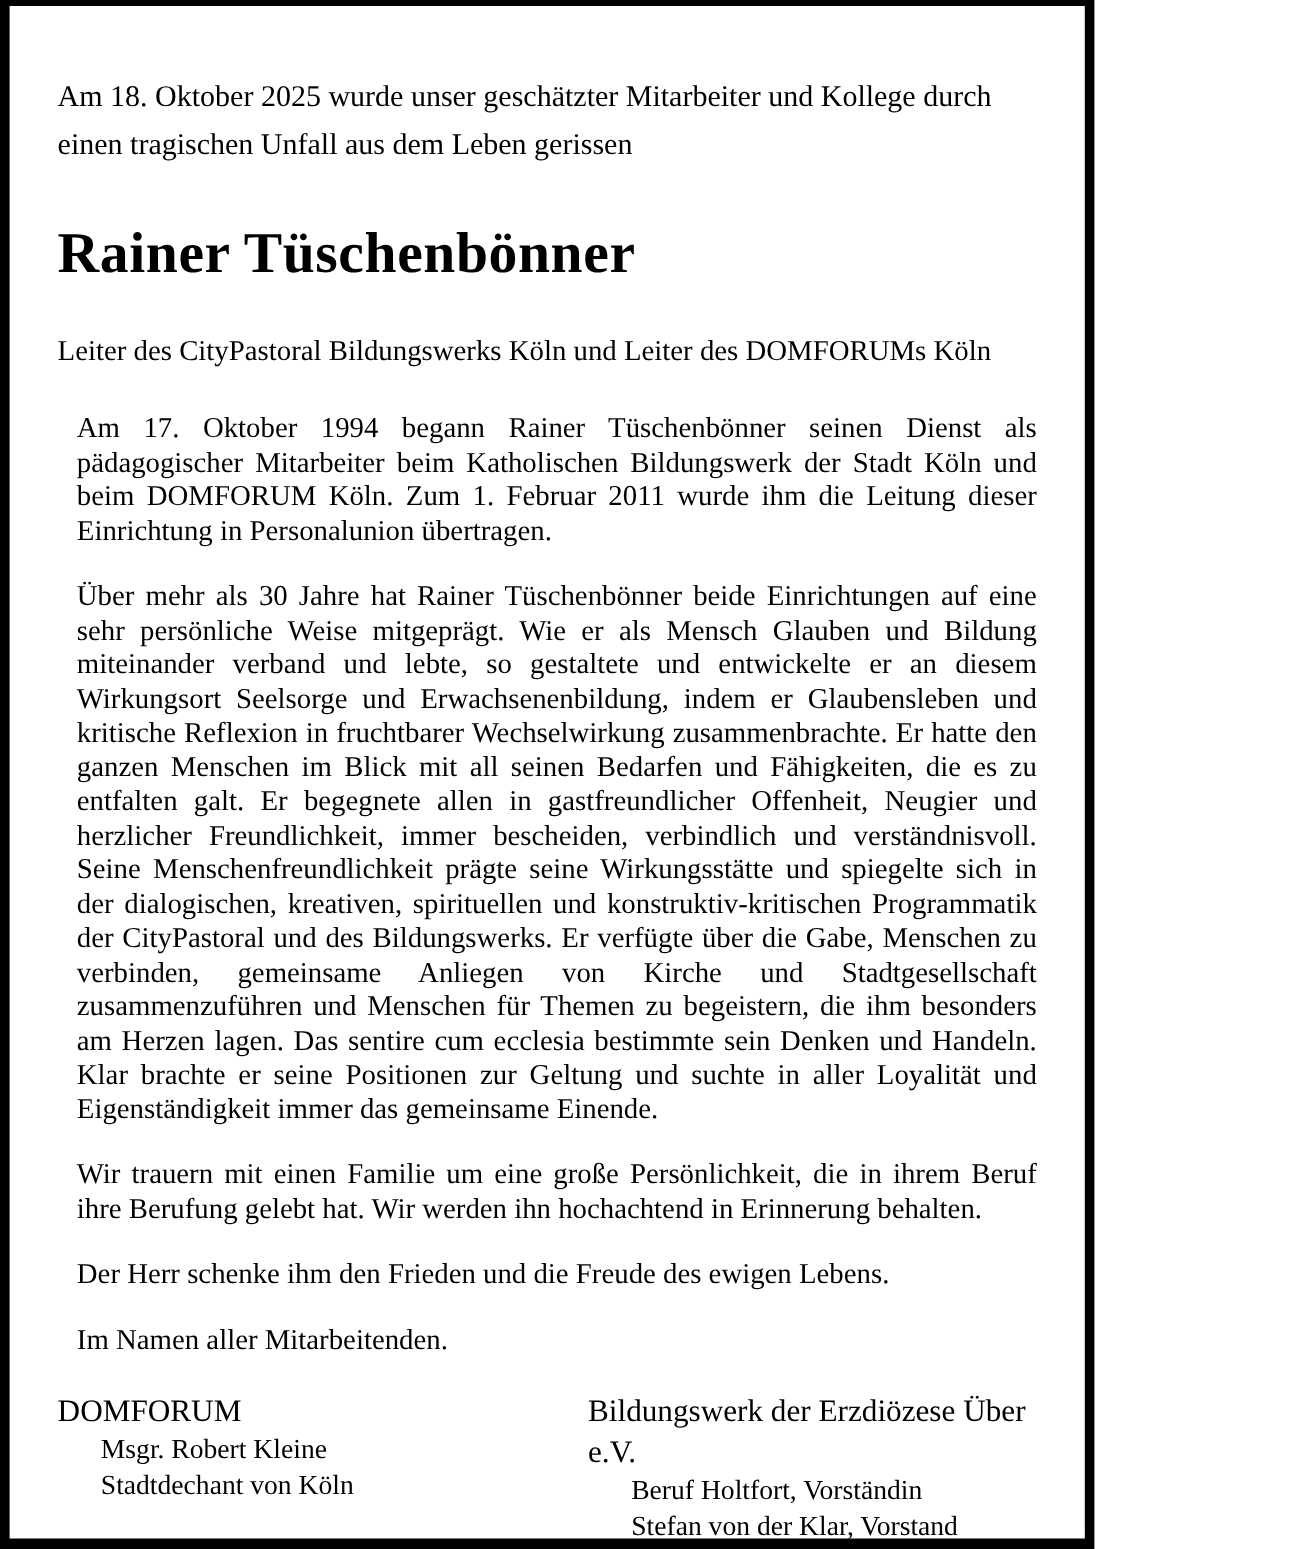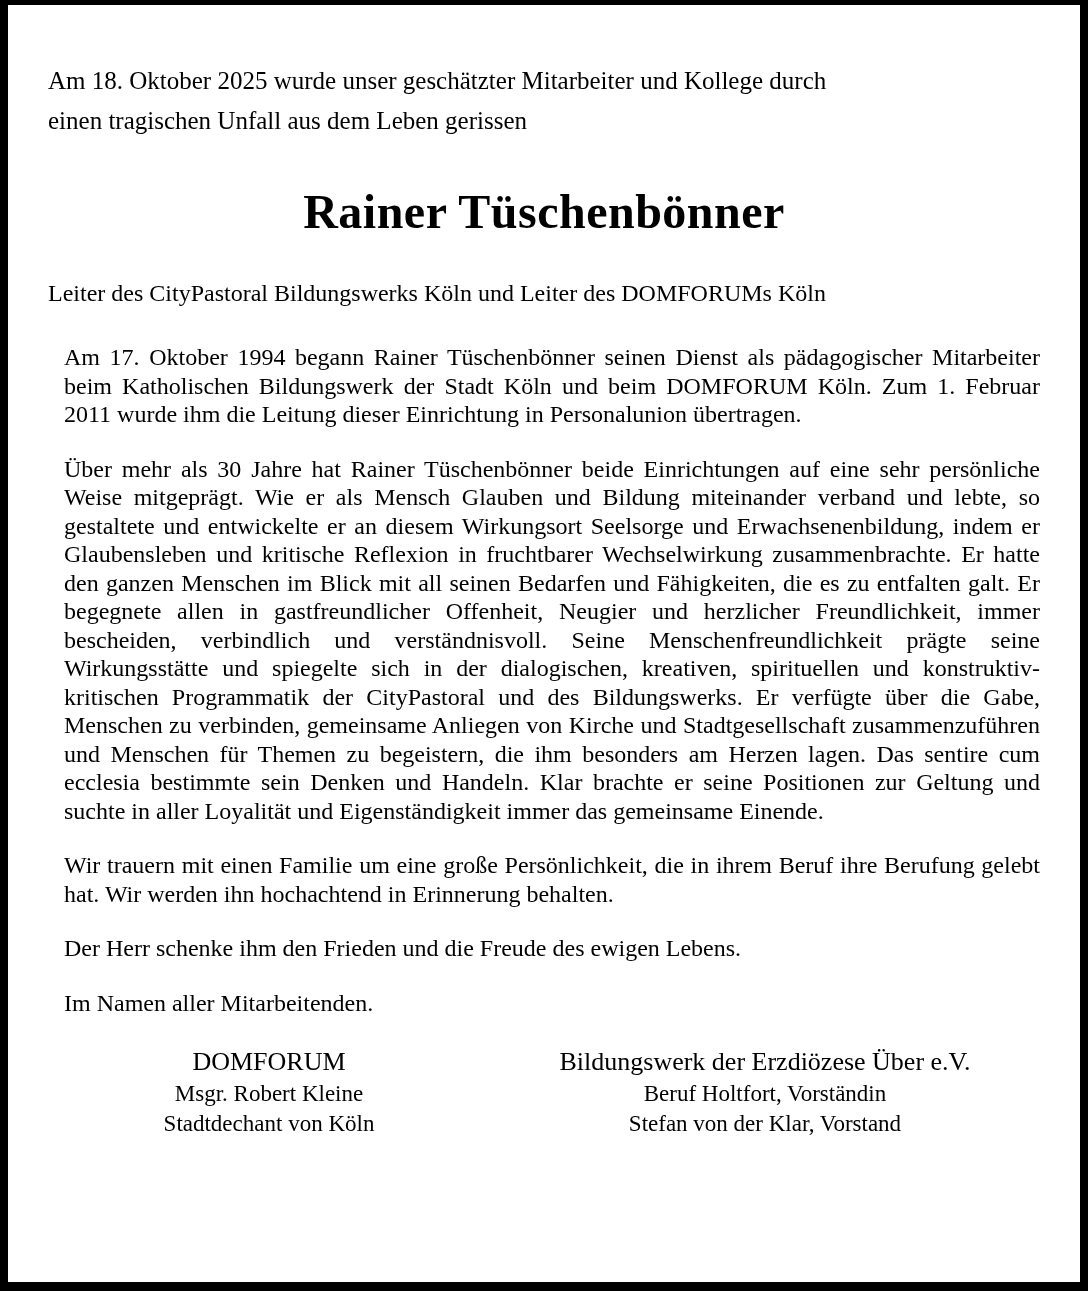--- a/index.html
+++ b/index.html
@@ -2,21 +2,21 @@
 <html lang="de"><head>
 <meta charset="utf-8">
 <style>
   html, body {
     margin: 0;
     padding: 0;
     background: #ffffff;
   }
   .page {
     position: relative;
-    width: 1088px;
+    width: 912px;
     height: 1291px;
     box-sizing: border-box;
     background: #ffffff;
     border-style: solid;
     border-color: #000000;
     border-width: 5px 8px 9px 8px;
     font-family: "Liberation Serif", "DejaVu Serif", serif;
     color: #000000;
     overflow: hidden;
   }
@@ -31,21 +31,20 @@
   }
   .intro .line {
     display: block;
     white-space: nowrap;
   }
   .name {
     margin: 42px 0 0 0;
     font-size: 48px;
     line-height: 58px;
     font-weight: 700;
-    text-align: center;
     letter-spacing: 0.5px;
   }
   .role {
     margin: 36px 0 0 0;
     font-size: 24px;
     line-height: 32px;
   }
   .body {
     margin: 26px 0 0 16px;
     font-size: 24px;
@@ -58,36 +57,36 @@
     text-align: justify;
     text-align-last: left;
   }
   .signatures {
     display: flex;
     flex-direction: row;
     margin-top: 28px;
   }
   .sig-col {
     display: block;
-    text-align: center;
   }
   .sig-col.left {
     width: 442px;
     flex: 0 0 442px;
   }
   .sig-col.right {
     flex: 1 1 auto;
   }
   .org {
     font-size: 26px;
     line-height: 34px;
   }
   .person {
     font-size: 23px;
     line-height: 30px;
+    margin-left: 36px;
   }
 </style>
 </head>
 <body>
 
 <div class="page">
   <div class="content">
 
     <p class="intro">
       <span class="line">Am 18. Oktober 2025 wurde unser geschätzter Mitarbeiter und Kollege durch</span>

